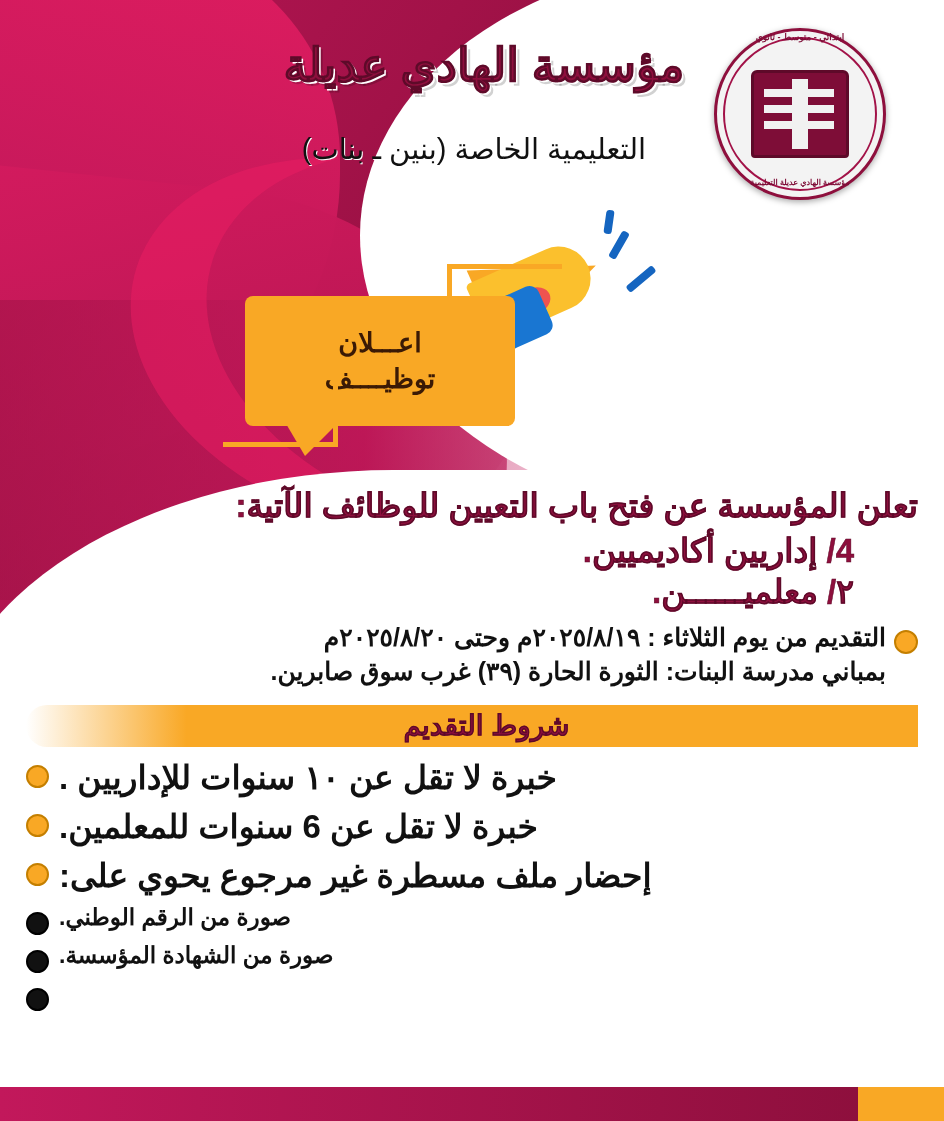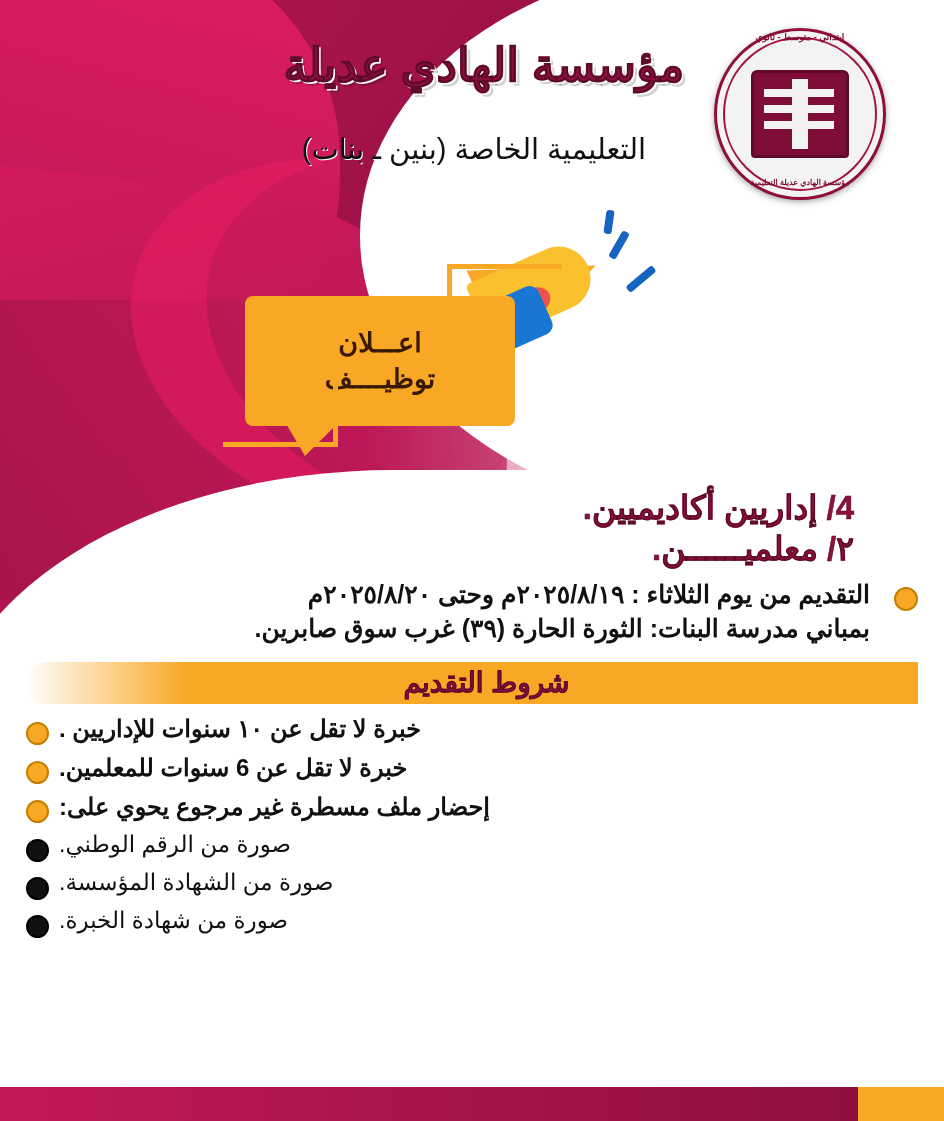--- a/index.html
+++ b/index.html
@@ -194,21 +194,21 @@
     letter-spacing:-1px;
   }
   .job{
     font-size:33px;font-weight:bold;color:#8e0f3d;
     text-align:right;margin:2px 64px 2px 0;
     -webkit-text-stroke:.5px #5e0a29;
     text-shadow:1px 1px 0 #fff;
   }
 
   .dates{
-    margin-top:10px;display:flex;gap:24px;align-items:flex-start;
+    margin-top:10px;display:flex;gap:8px;align-items:flex-start;
     direction:rtl;
   }
   .dot-or{
     flex:0 0 auto;margin-top:9px;
     width:20px;height:20px;border-radius:50%;
     background:#f9a825;border:2px solid #c47f00;
   }
   .dates p{
     margin:0;font-size:25px;font-weight:bold;color:#111;
     line-height:1.35;text-align:right;
@@ -225,39 +225,39 @@
     font-size:28px;font-weight:bold;color:#8e0f3d;margin-left:29px;
     -webkit-text-stroke:.5px #5e0a29;
   }
 
   ul.cond-list{list-style:none;margin:0;padding:0;}
   ul.cond-list>li{
     display:flex;gap:10px;align-items:flex-start;justify-content:flex-end;
     margin:0 0 8px 0;
   }
   ul.cond-list>li .txt{
-    font-size:24px;font-weight:bold;color:#111;line-height:1.25;text-align:right;
+    font-size:33px;font-weight:bold;color:#111;line-height:1.25;text-align:right;
   }
   .bullet{
     flex:0 0 auto;margin-top:8px;
     width:19px;height:19px;border-radius:50%;
     background:#f9a825;border:2px solid #c47f00;
   }
   .bullet-dark{
     flex:0 0 auto;margin-top:8px;
     width:19px;height:19px;border-radius:50%;
     background:#111;border:2px solid #000;
   }
   ul.sub-list{list-style:none;margin:6px 40px 0 0;padding:0;}
   ul.sub-list>li{
     display:flex;gap:10px;align-items:flex-start;justify-content:flex-end;
     margin:0 0 7px 0;
   }
   ul.sub-list>li .txt{
-    font-size:23px;font-weight:normal;color:#111;text-align:right;
+    font-size:23px;font-weight:bold;color:#111;text-align:right;
   }
 
   
   .bottom-bar{
     position:absolute;left:0;right:0;bottom:0;height:34px;display:flex;
   }
   .bb-yellow{flex:0 0 86px;background:#f9a825;}
   .bb-magenta{flex:1;background:linear-gradient(90deg,#c2185b 0%,#8e0f3d 100%);}
 </style>
 </head>
@@ -300,20 +300,21 @@
       <div class="bubble-txt">
         <span>اعـــلان</span>
         <span>توظيــــف</span>
       </div>
     </div>
     <div class="frame-bl"></div>
   </div>
 
   <div class="body-area">
 
+    <p class="lead">تعلن المؤسسة عن فتح باب التعيين للوظائف الآتية:</p>
 
     <p class="job">4/ إداريين أكاديميين.</p>
     <p class="job">٢/ معلميــــــن.</p>
 
     <div class="dates">
       <span class="dot-or"></span>
       <div>
         <p>التقديم من يوم الثلاثاء : ٢٠٢٥/٨/١٩م وحتى ٢٠٢٥/٨/٢٠م</p>
         <p>بمباني مدرسة البنات: الثورة الحارة (٣٩) غرب سوق صابرين.</p>
       </div>
@@ -341,21 +342,20 @@
     <ul class="sub-list">
       <li>
         <span class="txt">صورة من الرقم الوطني.</span>
         <span class="bullet-dark"></span>
       </li>
       <li>
         <span class="txt">صورة من الشهادة المؤسسة.</span>
         <span class="bullet-dark"></span>
       </li>
       <li>
-        <span class="txt">صورة من شهادة الخبرة.</span>
         <span class="bullet-dark"></span>
       </li>
     </ul>
   </div>
 
   <div class="bottom-bar">
     <div class="bb-yellow"></div>
     <div class="bb-magenta"></div>
   </div>
 </div>

